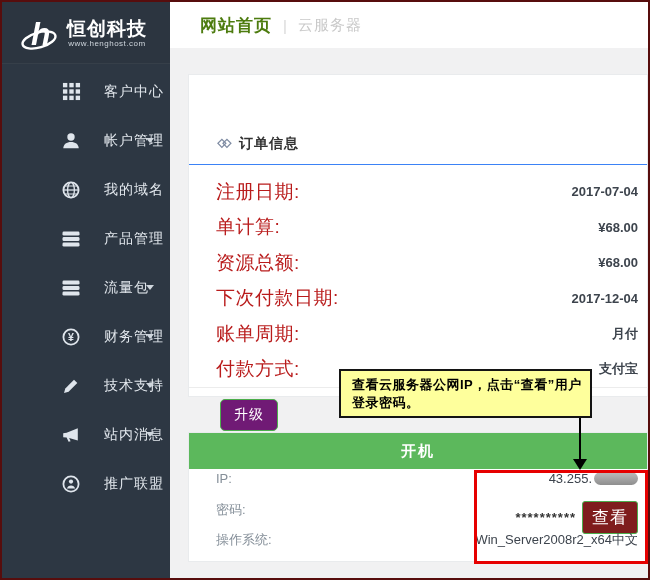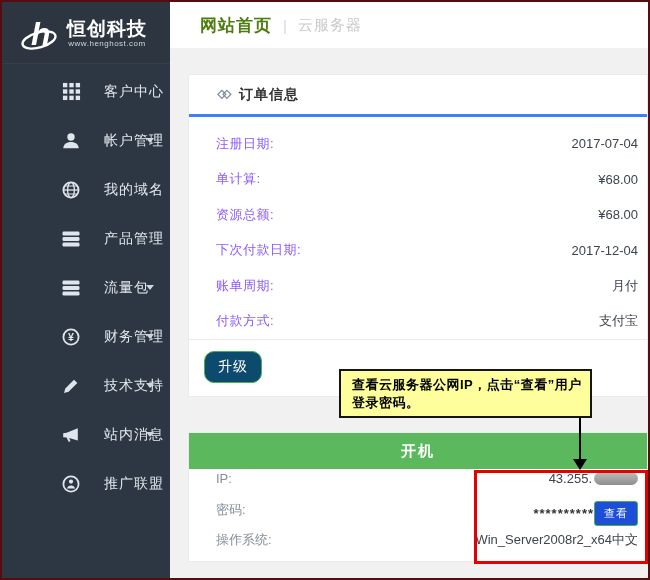--- a/index.html
+++ b/index.html
@@ -25,43 +25,43 @@
   
   .topbar{ position:absolute; left:168px; top:0; width:478px; height:46px; background:#fff;
            display:flex; align-items:center; padding-left:30px; z-index:1; }
   .topbar-title{ font-size:17px; font-weight:bold; color:#4d7c0f; letter-spacing:1px; }
   .topbar-sep{ color:#d8d8d8; font-size:15px; margin:0 11px; }
   .topbar-sub{ font-size:15px; color:#c9c9c9; letter-spacing:1px; }
   
   .card{ position:absolute; background:#fff; border:1px solid #e9ebed; z-index:2; }
   #order-card{ left:186px; top:72px; width:460px; height:323px; }
   .card-title-row{ height:42px; display:flex; align-items:center; padding-left:28px;
-                   border-bottom:3px solid #3b82f6; }
+                   border-bottom:1px solid #3b82f6;margin-top:48px; }
   .card-title-icon{ margin-right:7px; display:inline-flex; }
   .card-title{ font-size:14px; font-weight:bold; color:#333; letter-spacing:1px; }
   .order-rows{ padding:9px 9px 0 27px; }
   .o-row{ height:35.5px; display:flex; align-items:center; justify-content:space-between; }
-  .o-label{ font-size:13px; color:#8b5cf6; letter-spacing:.5px; }
-  .o-value{ font-size:13px; color:#3d444d; }
+  .o-label{ font-size:19px; color:#b91c1c; letter-spacing:.5px; }
+  .o-value{ font-size:13px; color:#3d444d;font-weight:bold; }
   .card-footer{ border-top:1px solid #ececec; padding:11px 15px; }
-  .btn-green{ display:inline-block; background:#0c4a6e; color:#fff; border:1px solid #4cae4c;
-              border-radius:10px; font-size:14px; padding:6px 13px; letter-spacing:1px; cursor:pointer; }
+  .btn-green{ display:inline-block; background:#701a75; color:#fff; border:1px solid #4cae4c;
+              border-radius:5px; font-size:14px; padding:6px 13px; letter-spacing:1px; cursor:pointer;margin-left:16px; }
   
   #server-card{ left:186px; top:430px; width:460px; height:130px; }
   .power-bar{ height:36px; background:#5cb85c; color:#fff; font-size:15px; font-weight:bold;
               display:flex; align-items:center; justify-content:center; letter-spacing:2px; cursor:pointer; }
   .srv-rows{ padding:2px 9px 0 27px; }
   .s-row{ height:30px; display:flex; align-items:flex-start; justify-content:space-between; }
   .s-label{ font-size:13px; color:#858f99; }
   .s-value{ font-size:13px; color:#3d444d; display:flex; align-items:center; }
   .blur-pill{ display:inline-block; width:44px; height:13px; margin-left:2px; border-radius:7px;
               background:linear-gradient(180deg,#bdbdbd,#8e8e8e); filter:blur(0.7px); }
   .asterisks{ letter-spacing:1px; font-weight:bold; color:#333; }
-  .btn-view{ background:#1d4ed8; color:#fff; border:1px solid #4cae4c; border-radius:3px;
-             font-size:11px; padding:4px 9px; cursor:pointer; letter-spacing:1px; }
+  .btn-view{ background:#7f1d1d; color:#fff; border:1px solid #4cae4c; border-radius:3px;
+             font-size:17px; padding:4px 9px; margin-left:6px; cursor:pointer; letter-spacing:1px; }
   
   .note-box{ position:absolute; left:337px; top:367px; width:253px; height:49px; background:#feff9c;
              border:2px solid #141414; z-index:6; display:flex; align-items:center; padding-left:11px; }
   .note-text{ font-size:13px; font-weight:bold; color:#000; letter-spacing:.5px; }
   .arrow-line{ position:absolute; left:577px; top:416px; width:2px; height:42px; background:#000; z-index:7; }
   .arrow-head{ position:absolute; left:571px; top:457px; width:0; height:0; z-index:7;
                border-left:7px solid transparent; border-right:7px solid transparent; border-top:11px solid #000; }
   .red-box{ position:absolute; left:472px; top:468px; width:174px; height:94px;
             border:3px solid #e60000; z-index:5; pointer-events:none; }
 </style>

